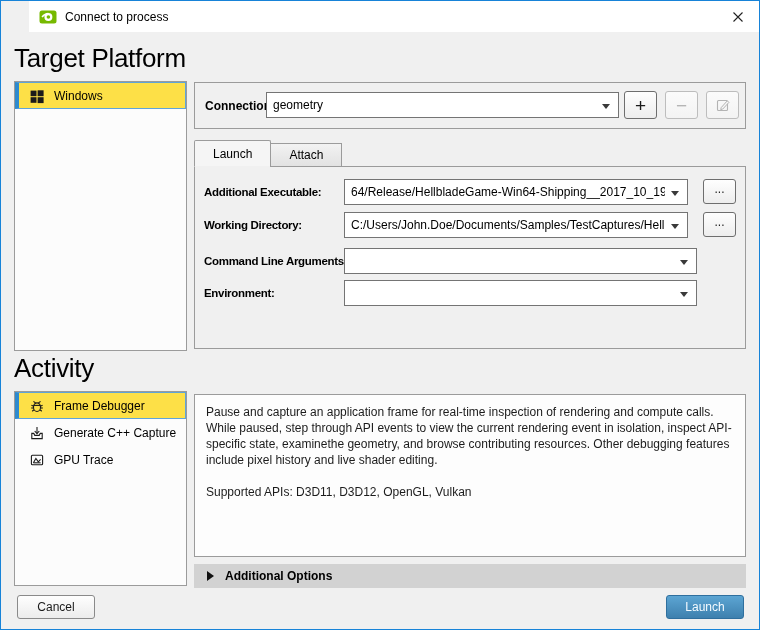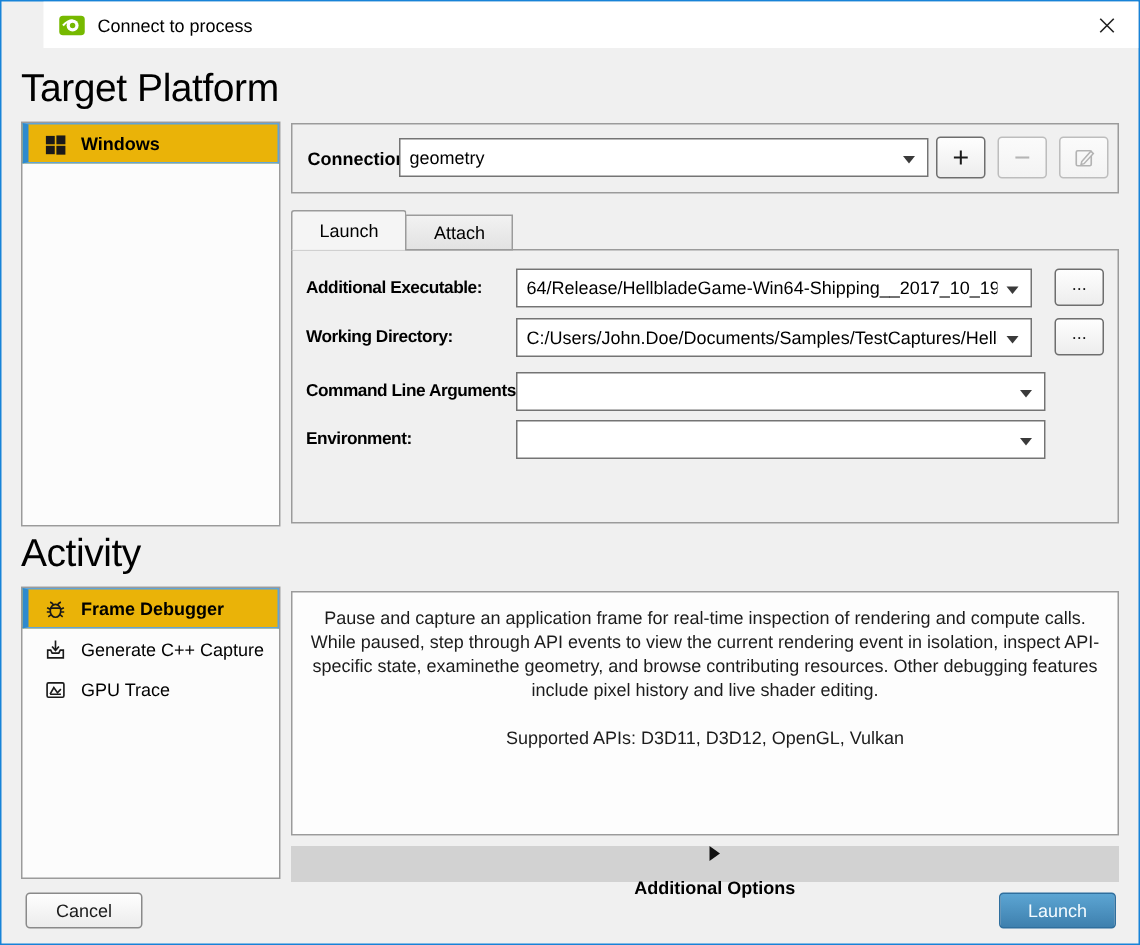--- a/index.html
+++ b/index.html
@@ -13,25 +13,25 @@
   
   .titlebar{position:absolute;top:0;left:0;right:0;height:31px;background:#ffffff;display:flex;align-items:center;margin-left:28px;}
   .titlebar .app-icon{width:18px;height:14px;margin-left:10px;flex:0 0 auto;}
   .titlebar .title{margin-left:8px;font-size:12px;color:#000;}
   .titlebar .close-btn{margin-left:auto;width:42px;height:31px;display:flex;align-items:center;justify-content:center;cursor:default;}
   
   .section-heading{position:absolute;left:13px;font-size:26px;font-weight:400;color:#000;letter-spacing:-0.3px;}
   
   .listbox{position:absolute;background:#fcfcfc;border:1px solid #9b9b9b;}
   .list-item{height:27px;display:flex;align-items:center;padding-left:14px;font-size:12px;gap:9px;background:transparent;}
-  .list-item.selected{background:#eab308;border:1px solid #5fa4d9;border-left:4px solid #2e8ace;padding-left:10px;font-weight:bold;}
+  .list-item.selected{background:#fde047;border:1px solid #5fa4d9;border-left:4px solid #2e8ace;padding-left:10px;}
   .list-item .li-icon{width:16px;height:16px;flex:0 0 auto;display:block;}
   
   .groupbox{position:absolute;border:1px solid #9b9b9b;background:#f0f0f0;}
-  .panel-white{position:absolute;border:1px solid #9b9b9b;background:#fdfdfd;text-align:center;}
+  .panel-white{position:absolute;border:1px solid #9b9b9b;background:#fdfdfd;}
   
   .combo{position:absolute;height:26px;background:#ffffff;border:1px solid #747474;font-size:12px;line-height:24px;padding:0 22px 0 6px;overflow:hidden;white-space:nowrap;}
   .combo .combo-value{display:block;overflow:hidden;white-space:nowrap;}
   .combo .combo-value.align-right{text-align:right;}
   .combo .dd-arrow{position:absolute;right:8px;top:11px;width:0;height:0;border-left:4px solid transparent;border-right:4px solid transparent;border-top:5px solid #3a3a3a;}
   .combo.select-style{background:linear-gradient(#f7f7f7,#e7e7e7);}
   
   .tool-btn{position:absolute;width:33px;height:28px;border:1px solid #6e6e6e;border-radius:3px;background:linear-gradient(#fefefe,#ededed);display:flex;align-items:center;justify-content:center;font-size:19px;line-height:1;color:#1a1a1a;}
   .tool-btn.disabled{border-color:#bdbdbd;color:#b5b5b5;background:linear-gradient(#fbfbfb,#f3f3f3);}
   .browse-btn{position:absolute;width:33px;height:25px;border:1px solid #6e6e6e;border-radius:3px;background:linear-gradient(#fefefe,#ededed);font-size:12px;text-align:center;line-height:18px;color:#1a1a1a;}
@@ -41,21 +41,21 @@
   .tab.active{height:27px;line-height:26px;background:#f5f5f5;border-bottom:1px solid #f0f0f0;border-top-left-radius:2px;border-top-right-radius:2px;}
   
   .form-row{position:absolute;left:0;right:0;height:26px;}
   .form-label{position:absolute;left:9px;top:0;height:26px;line-height:26px;font-size:11.5px;font-weight:bold;letter-spacing:-0.3px;white-space:nowrap;}
   .conn-label{position:absolute;left:10px;top:9px;height:28px;line-height:28px;font-size:12px;font-weight:bold;}
   
   .desc-text{padding:9px 11px;font-size:12px;line-height:16px;color:#1c1c1c;}
   .desc-text p{margin:0 0 16px 0;}
   .desc-text p:last-child{margin:0;}
   
-  .add-opts{position:absolute;left:193px;top:563px;width:552px;height:24px;background:#d2d2d2;display:flex;align-items:center;padding-left:13px;gap:11px;flex-direction:column;}
+  .add-opts{position:absolute;left:193px;top:563px;width:552px;height:24px;background:#d2d2d2;display:flex;align-items:center;padding-left:13px;gap:11px;}
   .add-opts .tri{width:0;height:0;border-top:5px solid transparent;border-bottom:5px solid transparent;border-left:7px solid #111;}
   .add-opts .add-label{font-size:12px;font-weight:bold;}
   
   .btn{position:absolute;height:24px;border-radius:3px;font-size:12px;text-align:center;line-height:22px;}
   .btn-cancel{left:16px;top:594px;width:78px;border:1px solid #8a8a8a;background:linear-gradient(#fefefe,#ececec);color:#1a1a1a;}
   .btn-launch{left:665px;top:594px;width:78px;border:1px solid #2f6f9e;background:linear-gradient(#5ca5d3,#3e80ae);color:#f4fbff;}
 </style>
 </head>
 <body>
 

